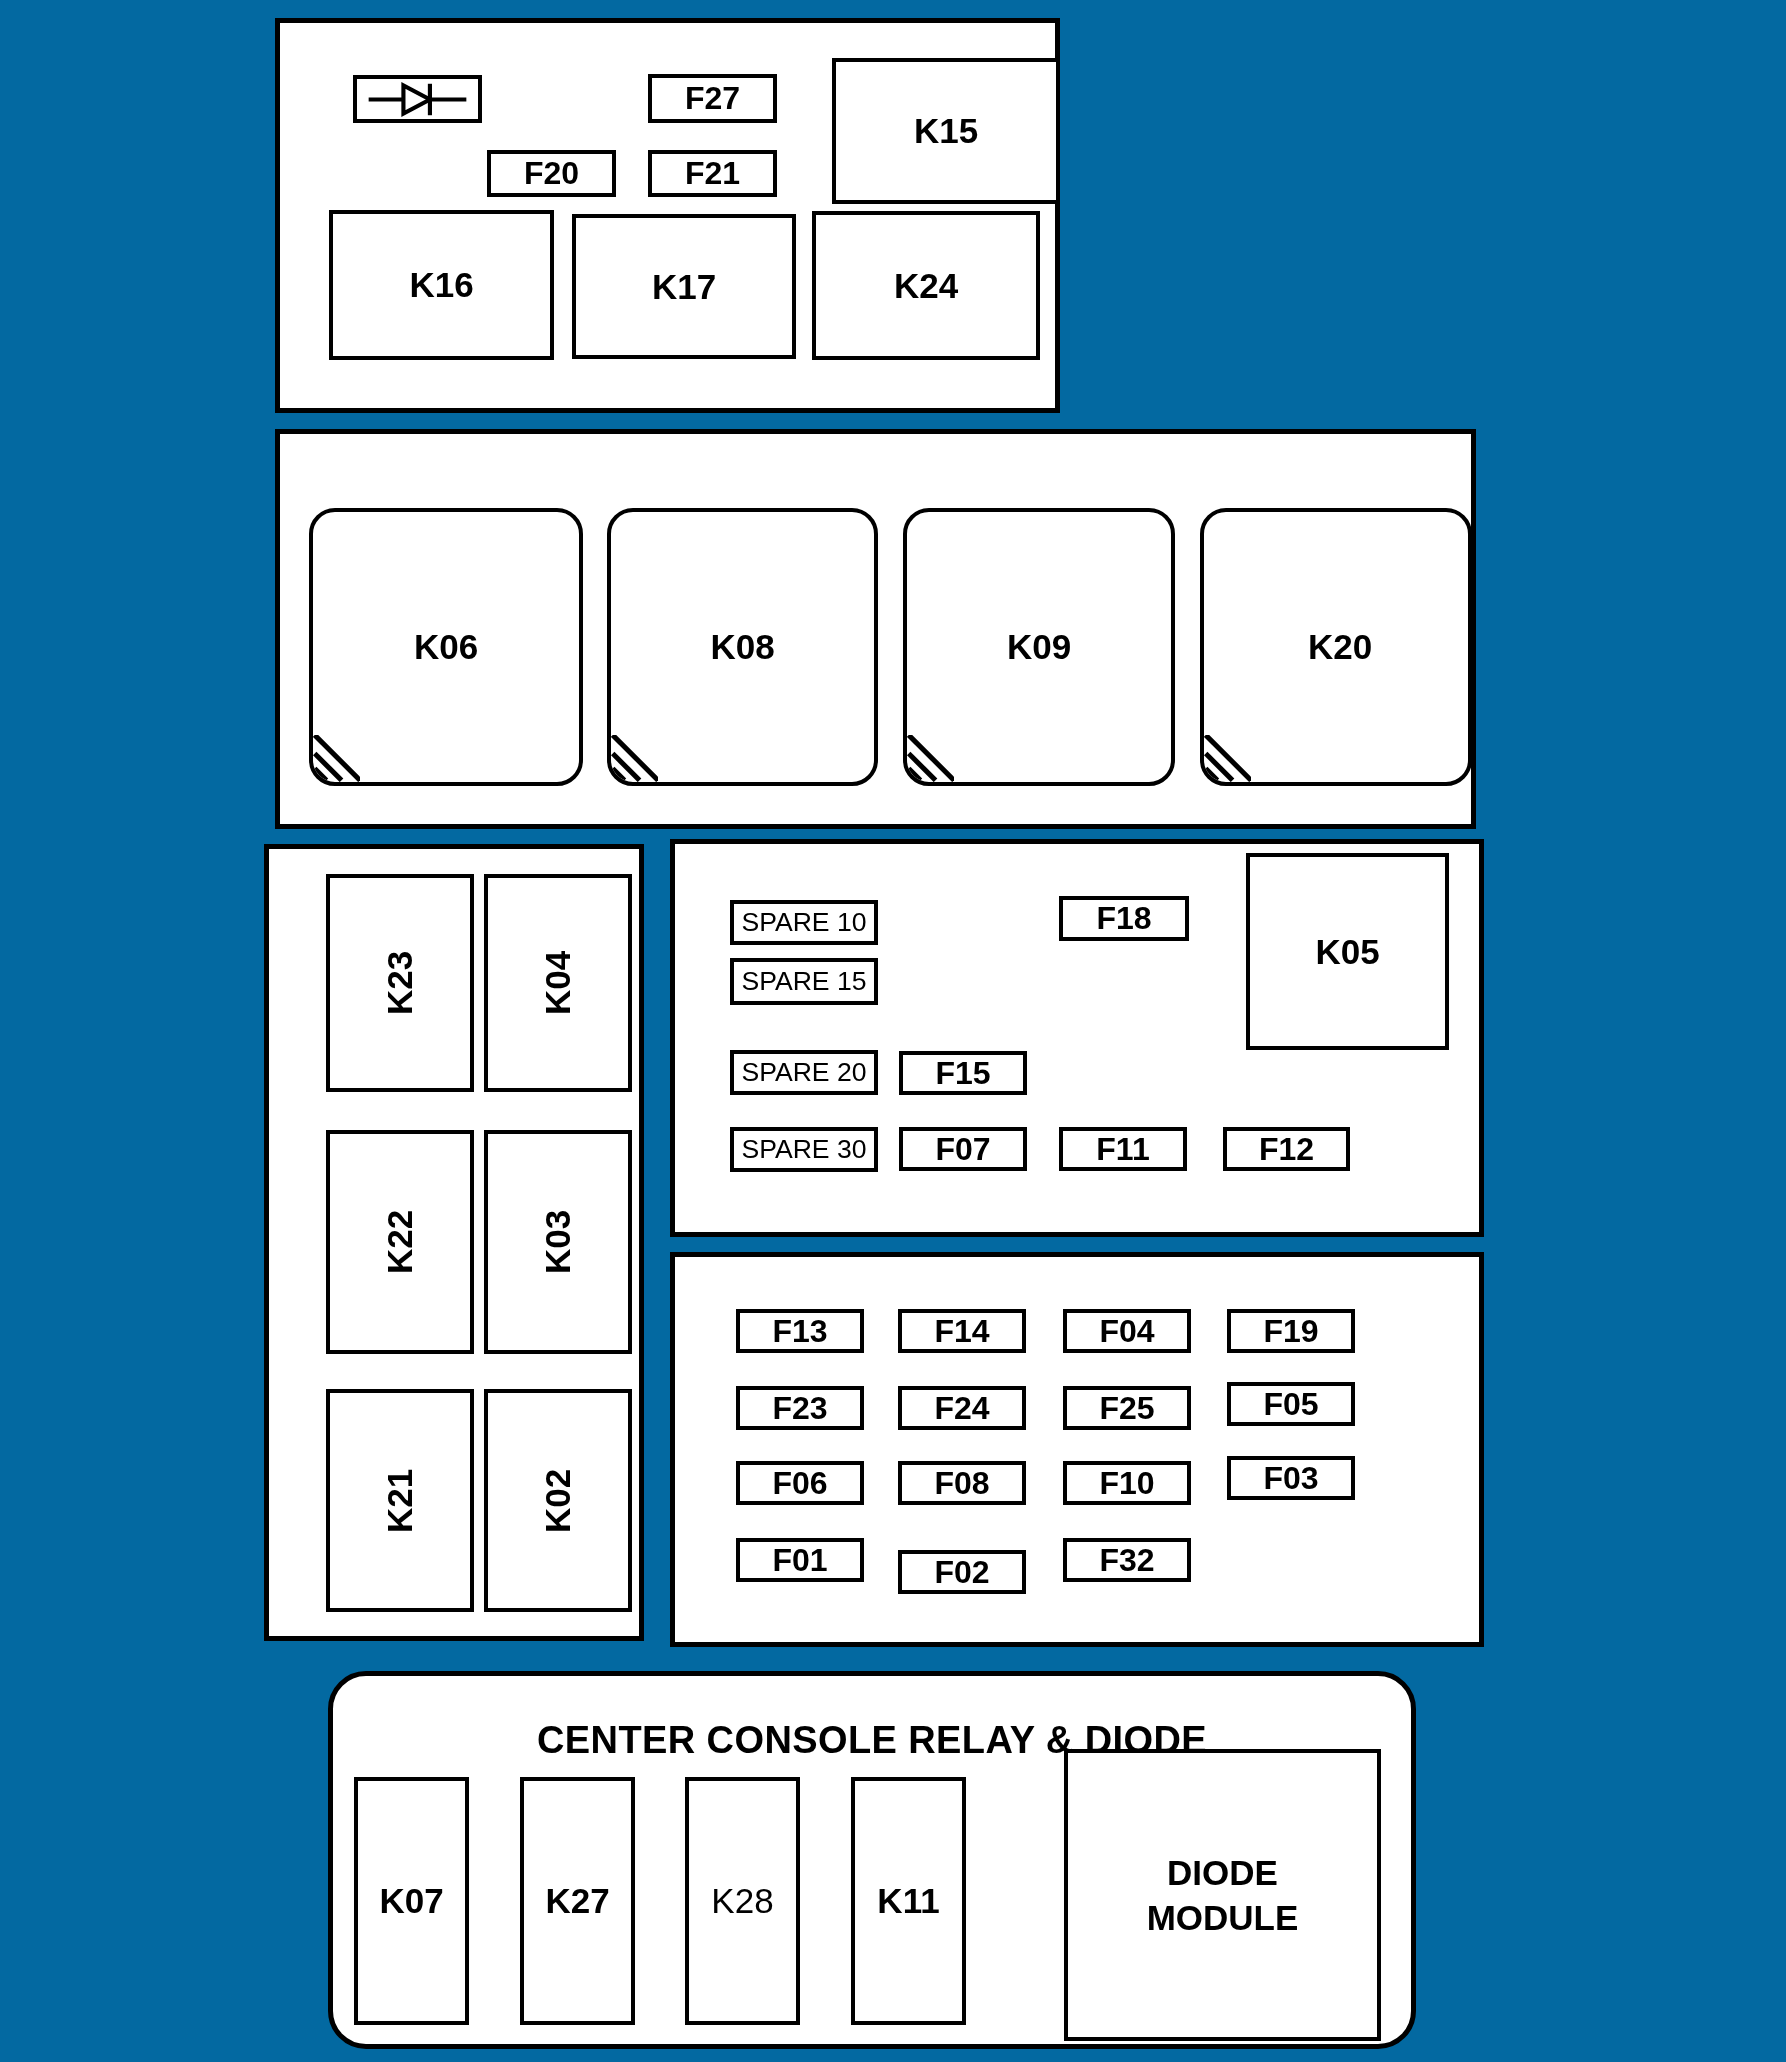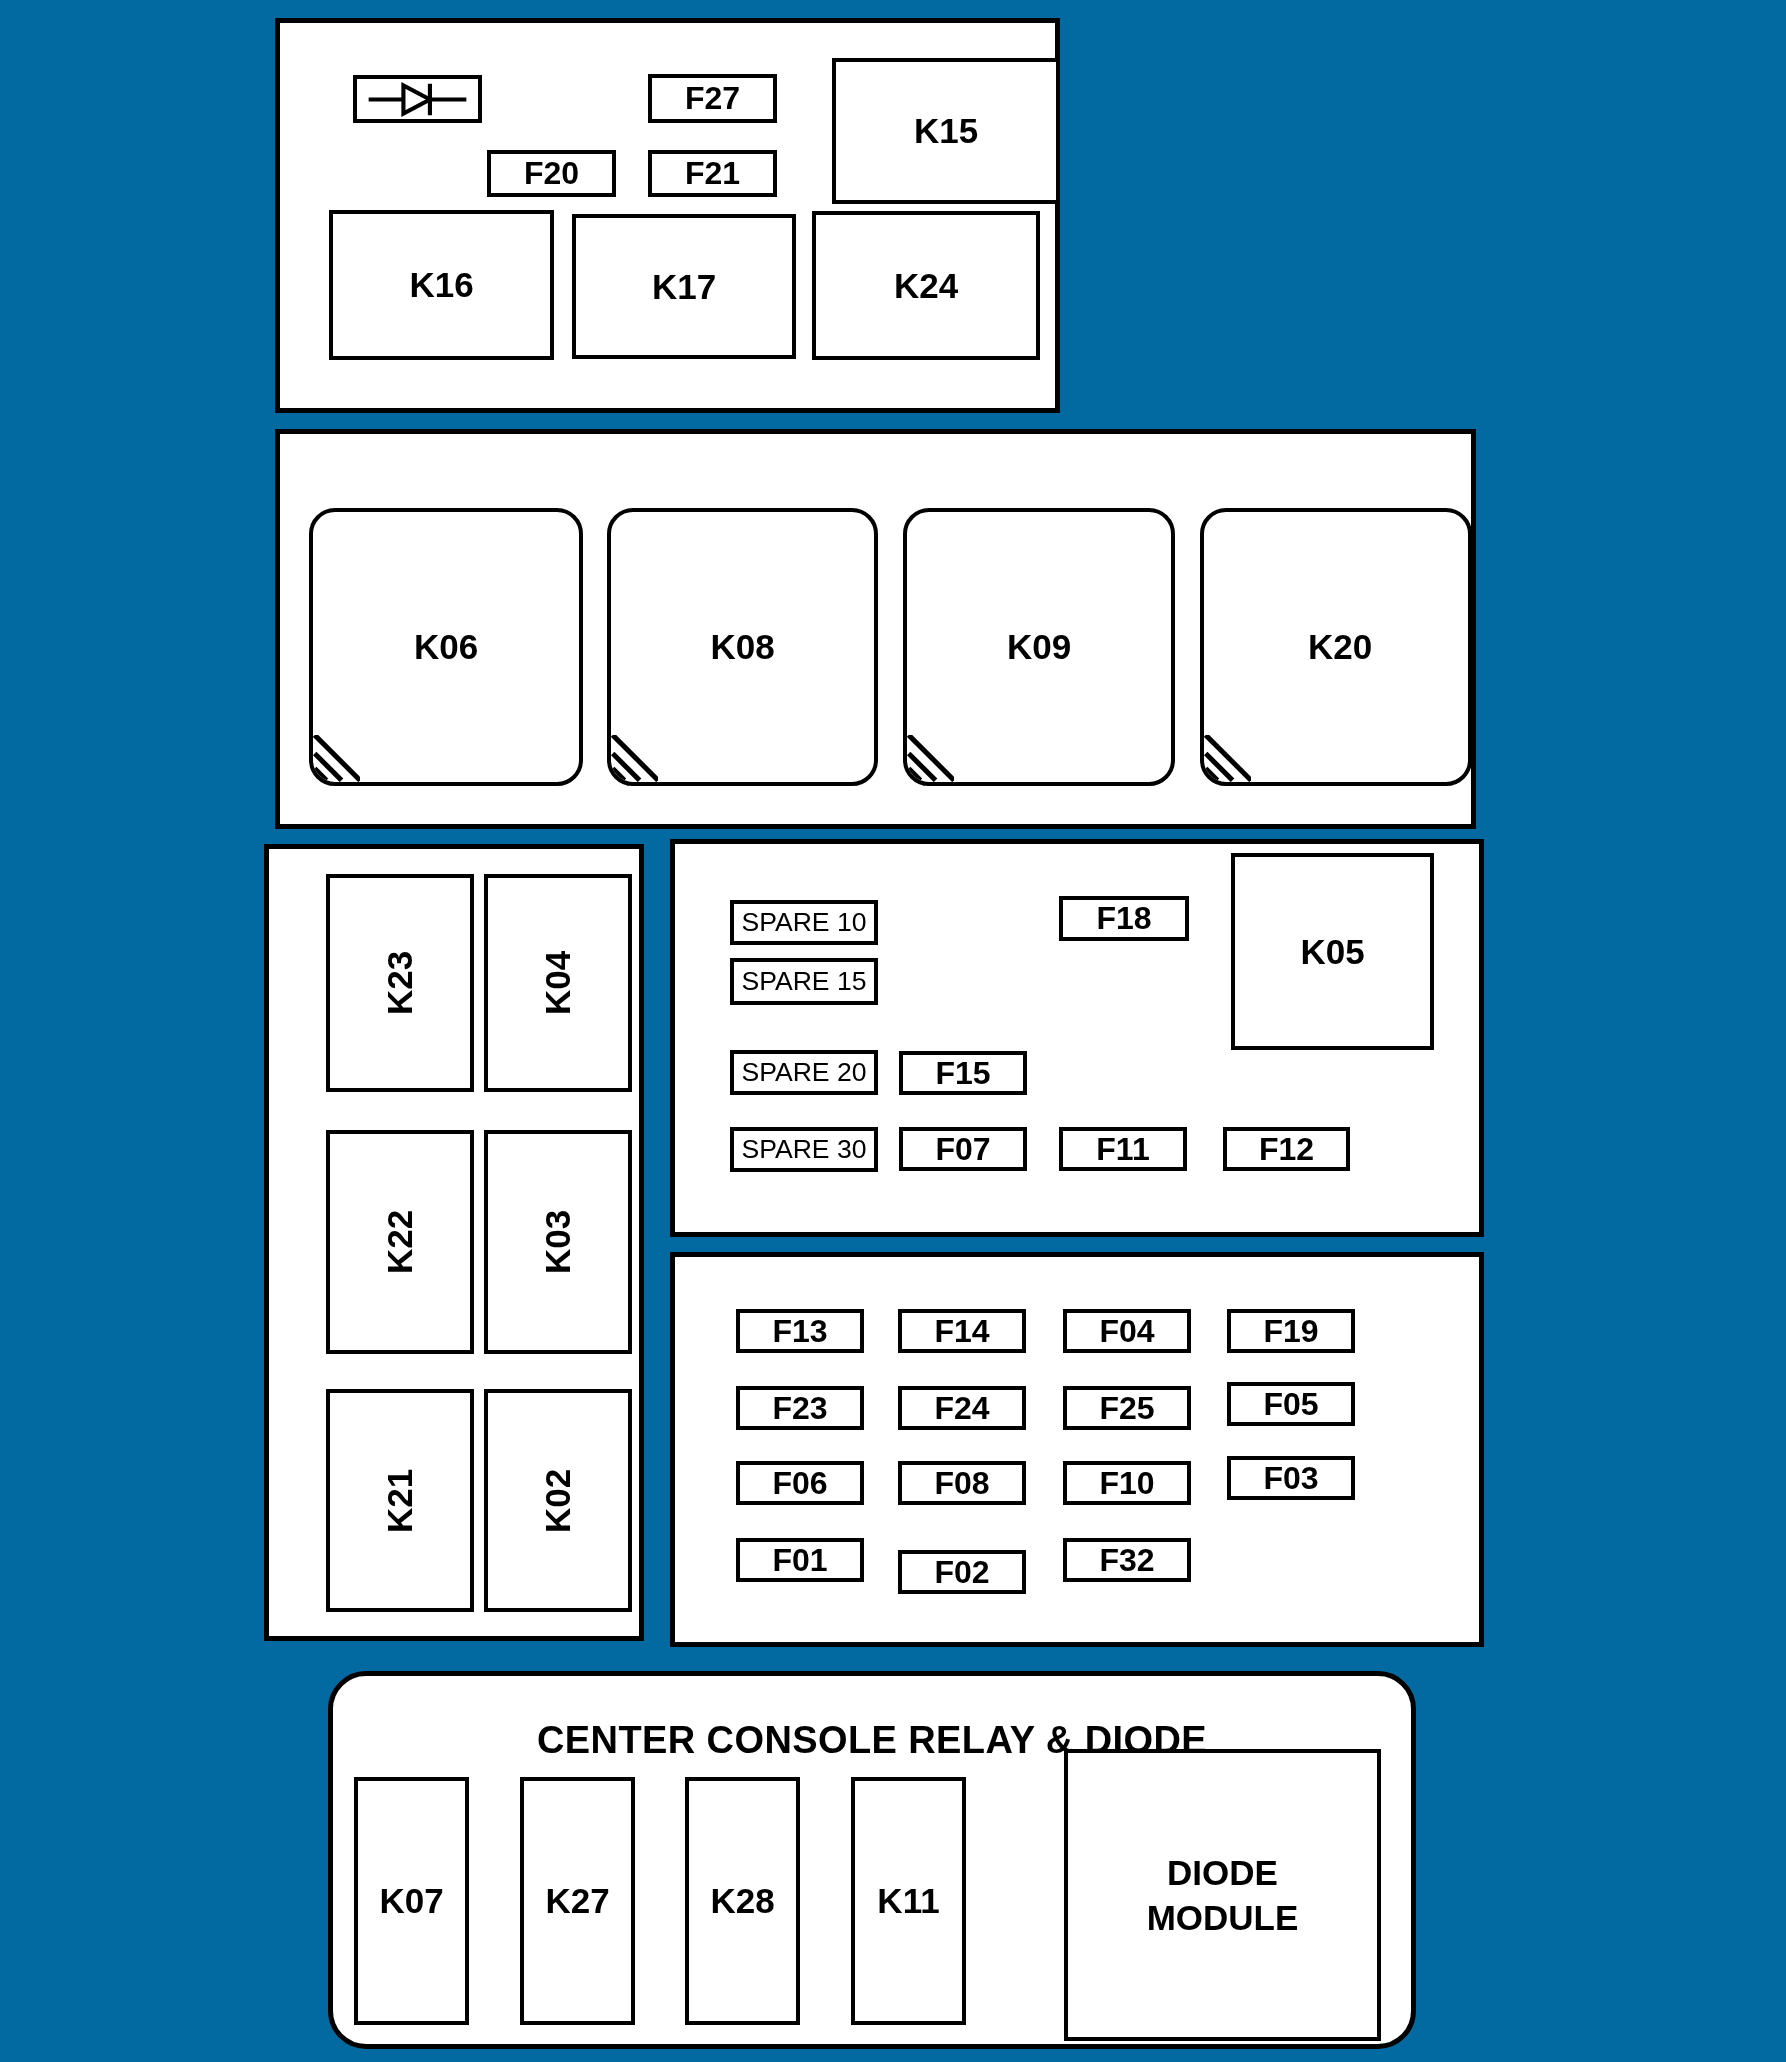--- a/index.html
+++ b/index.html
@@ -218,21 +218,21 @@
     <div class="box fuse" style="left:224px; top:283px; width:128px; height:44px;">
       <span>F07</span>
     </div>
     <div class="box fuse" style="left:384px; top:283px; width:128px; height:44px;">
       <span>F11</span>
     </div>
     <div class="box fuse" style="left:548px; top:283px; width:127px; height:44px;">
       <span>F12</span>
     </div>
 
-    <div class="box relay" style="left:556px; top:9.1px; width:203px; height:197px;">
+    <div class="box relay" style="left:571px; top:9.1px; width:203px; height:197px;">
       <span>K05</span>
     </div>
   </div>
 
   <div class="panel" style="left:670px; top:1252px; width:814px; height:395px;">
 
     <div class="box fuse" style="left:61px; top:52px; width:128px; height:44px;">
       <span>F13</span>
     </div>
     <div class="box fuse" style="left:223px; top:52px; width:128px; height:44px;">
@@ -286,21 +286,21 @@
 
     <div class="console-title">CENTER CONSOLE RELAY &amp; DIODE</div>
 
     <div class="box vbox" style="left:21px; top:101px; width:115px; height:248px;">
       <span style="transform:none; font-size:35px; font-weight:700;">K07</span>
     </div>
     <div class="box vbox" style="left:187px; top:101px; width:115px; height:248px;">
       <span style="transform:none; font-size:35px; font-weight:700;">K27</span>
     </div>
     <div class="box vbox" style="left:352px; top:101px; width:115px; height:248px;">
-      <span style="transform:none; font-size:35px; font-weight:700;">K28</span>
+      <span style="transform:none; font-size:35px; font-weight:400;">K28</span>
     </div>
     <div class="box vbox" style="left:518px; top:101px; width:115px; height:248px;">
       <span style="transform:none; font-size:35px; font-weight:700;">K11</span>
     </div>
 
     <div class="box" style="left:731px; top:73px; width:317px; height:292px;">
       <span class="module-text">DIODE MODULE</span>
     </div>
   </div>
 

